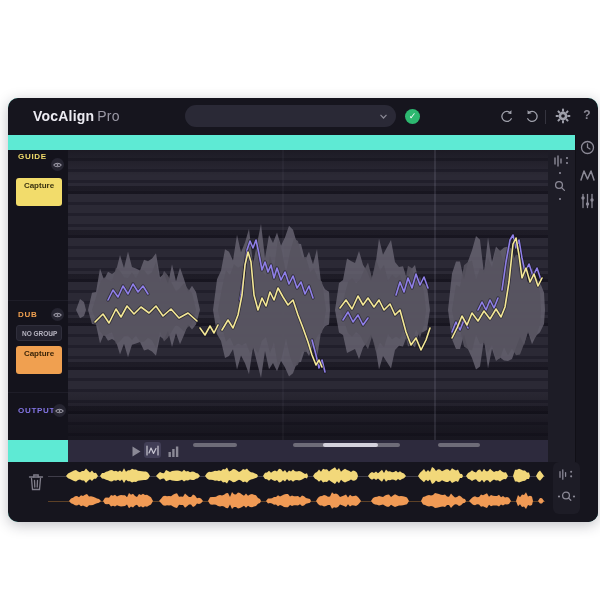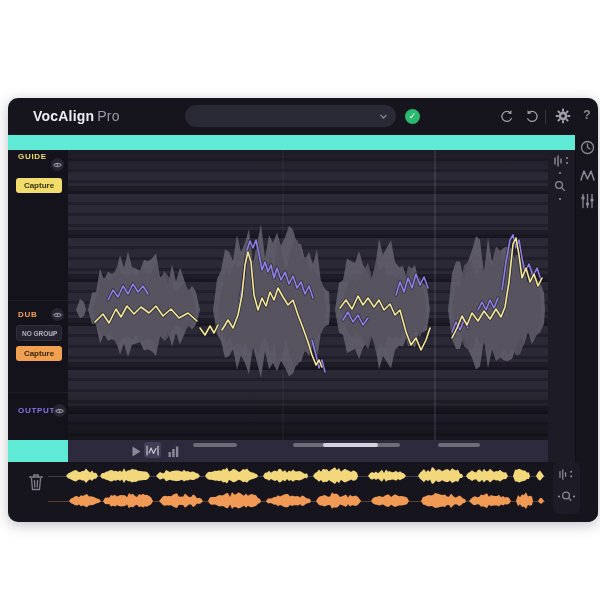--- a/index.html
+++ b/index.html
@@ -22,21 +22,21 @@
   .help{left:572px;top:10px;font-size:12px;color:#8A8894;font-weight:bold;width:14px;text-align:center;}
   
   .ruler{left:0;top:37px;width:590px;height:15px;background:#1A1923;}
   .tick{position:absolute;top:3px;font-size:8px;color:#565463;transform:translateX(-50%);}
   .tick.bright{color:#D0CED8;font-weight:bold;}
   
   .sidebar{left:0;top:52px;width:60px;height:290px;background:#14131C;}
   .sec-label{position:absolute;left:10px;font-size:8px;font-weight:bold;letter-spacing:.7px;}
   .eye-chip{position:absolute;left:43px;width:13px;height:13px;border-radius:50%;background:#262531;
     display:flex;align-items:center;justify-content:center;cursor:pointer;}
-  .cap-btn{position:absolute;left:8px;width:46px;height:15px;border-radius:3px;font-size:8px;
+  .cap-btn{position:absolute;left:8px;width:46px;height:28px;border-radius:3px;font-size:8px;
     font-weight:bold;text-align:center;line-height:15px;cursor:pointer;}
   .grp{position:absolute;left:8px;top:175px;width:46px;height:16px;background:#23222E;border:1px solid #2F2E3B;
     border-radius:3px;color:#B5B3BF;font-size:6.5px;font-weight:bold;line-height:16px;
     padding-left:5px;box-sizing:border-box;cursor:pointer;}
   .grp svg{position:absolute;right:5px;top:6px;}
   .sb-div{position:absolute;left:0;width:60px;height:1px;background:#1E1D28;}
   
   .canvas{left:60px;top:52px;width:480px;height:290px;background-color:#262430;
     background-image:
       linear-gradient(180deg, rgba(10,9,16,.45) 0px, rgba(10,9,16,0) 26px, rgba(10,9,16,0) 238px, rgba(10,9,16,.55) 278px, rgba(10,9,16,.6) 290px),

